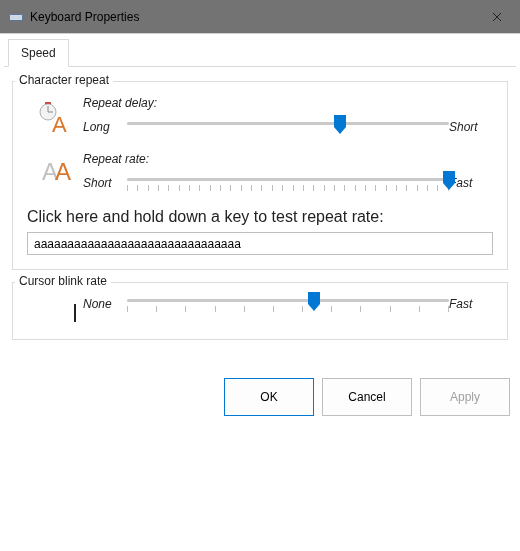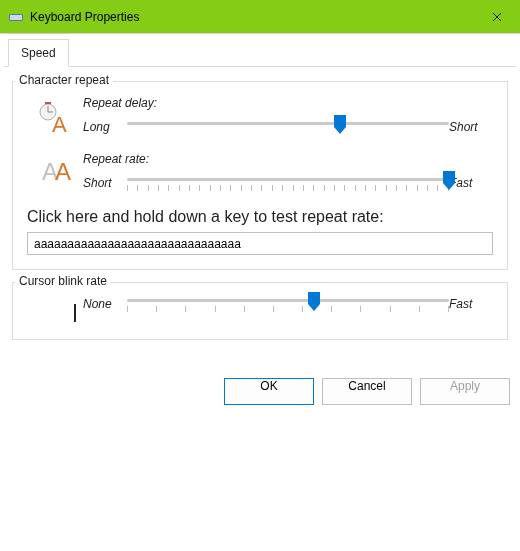--- a/index.html
+++ b/index.html
@@ -1,17 +1,17 @@
 <!DOCTYPE html>
 <html><head>
   <meta charset="utf-8">
   <style>
     * { box-sizing: border-box; margin: 0; padding: 0; font-family: "Segoe UI", Tahoma, sans-serif; }
     body { background: #fff; width: 520px; height: 551px; overflow: hidden; }
-    .titlebar { background: #84cc16; height: 34px; display: flex; align-items: center; padding: 0 0 0 8px; border-bottom: 1px solid #d0d0d0; color: #000; font-size: 12px;}
+    .titlebar { background: #737373; height: 34px; display: flex; align-items: center; padding: 0 0 0 8px; border-bottom: 1px solid #d0d0d0; color: #000; font-size: 12px;}
     .titlebar .ico { width: 16px; height: 16px; margin-right: 6px; display: inline-flex; align-items:center; justify-content:center;}
     .titlebar .title { flex: 1; }
     .titlebar .close { width: 46px; height: 34px; display: flex; align-items: center; justify-content: center; cursor: default;}
     .client { padding: 4px 4px 16px 4px; }
     .tabs { display: flex; border-bottom: 1px solid #d9d9d9; padding-left: 4px;}
     .tab { font-size: 12px; padding: 6px 12px; border: 1px solid transparent; position: relative; top:1px; cursor: default; color:#222;}
     .tab.active { border: 1px solid #d9d9d9; border-bottom: 1px solid #fff; background:#fff;}
     .tabpanel { padding: 8px 6px 0 6px; }
     .groupbox { border: 1px solid #dcdcdc; margin: 6px 2px 12px 2px; padding: 14px 14px 14px 14px; position: relative;}
     .groupbox .legend { position: absolute; top: -9px; left: 2px; background: #fff; padding: 0 4px; font-size: 12px; color: #222;}
@@ -24,21 +24,21 @@
     .track-wrap { flex:1; position:relative; padding-bottom: 8px;}
     .track { height: 3px; background: #c9c9c9; border-radius:2px; position:relative;}
     .thumb { position:absolute; top:-7px; width:16px; height:20px; transform: translateX(-50%);}
     .thumb svg { display:block;}
     .ticks { position:absolute; left:0; right:0; top:7px; height:6px; display:flex; justify-content: space-between;}
     .ticks span { width:1px; height:6px; background:#bdbdbd;}
     .testlbl { font-size:16px; color:#222; margin-top: 4px;}
     .testinput { width:100%; height:23px; border:1px solid #bfbfbf; font-size:12px; padding:2px 6px; margin-top:6px; font-family: inherit;}
     .cursorgroup .row { margin-bottom: 2px;}
     .buttons { display:flex; justify-content:flex-end; gap:8px; padding: 10px 10px 10px 10px; }
-    .btn { min-width:90px; height:27px; font-size:12px; border:1px solid #bfbfbf; background:#fdfdfd; cursor:default; display:flex; align-items:flex-start; justify-content:center;}
+    .btn { min-width:90px; height:38px; font-size:12px; border:1px solid #bfbfbf; background:#fdfdfd; cursor:default; display:flex; align-items:center; justify-content:center;}
     .btn.default { border:1px solid #0078d4;}
     .btn:disabled, .btn.disabled { color:#a0a0a0; }
     .aa { font-family: Georgia, serif; font-size:24px; letter-spacing:-3px;}
     .aa .big { color:#c0c0c0;}
     .aa .small { color:#d9772b; font-size:24px;}
   </style>
 </head>
 <body>
 
 <div class="titlebar">

